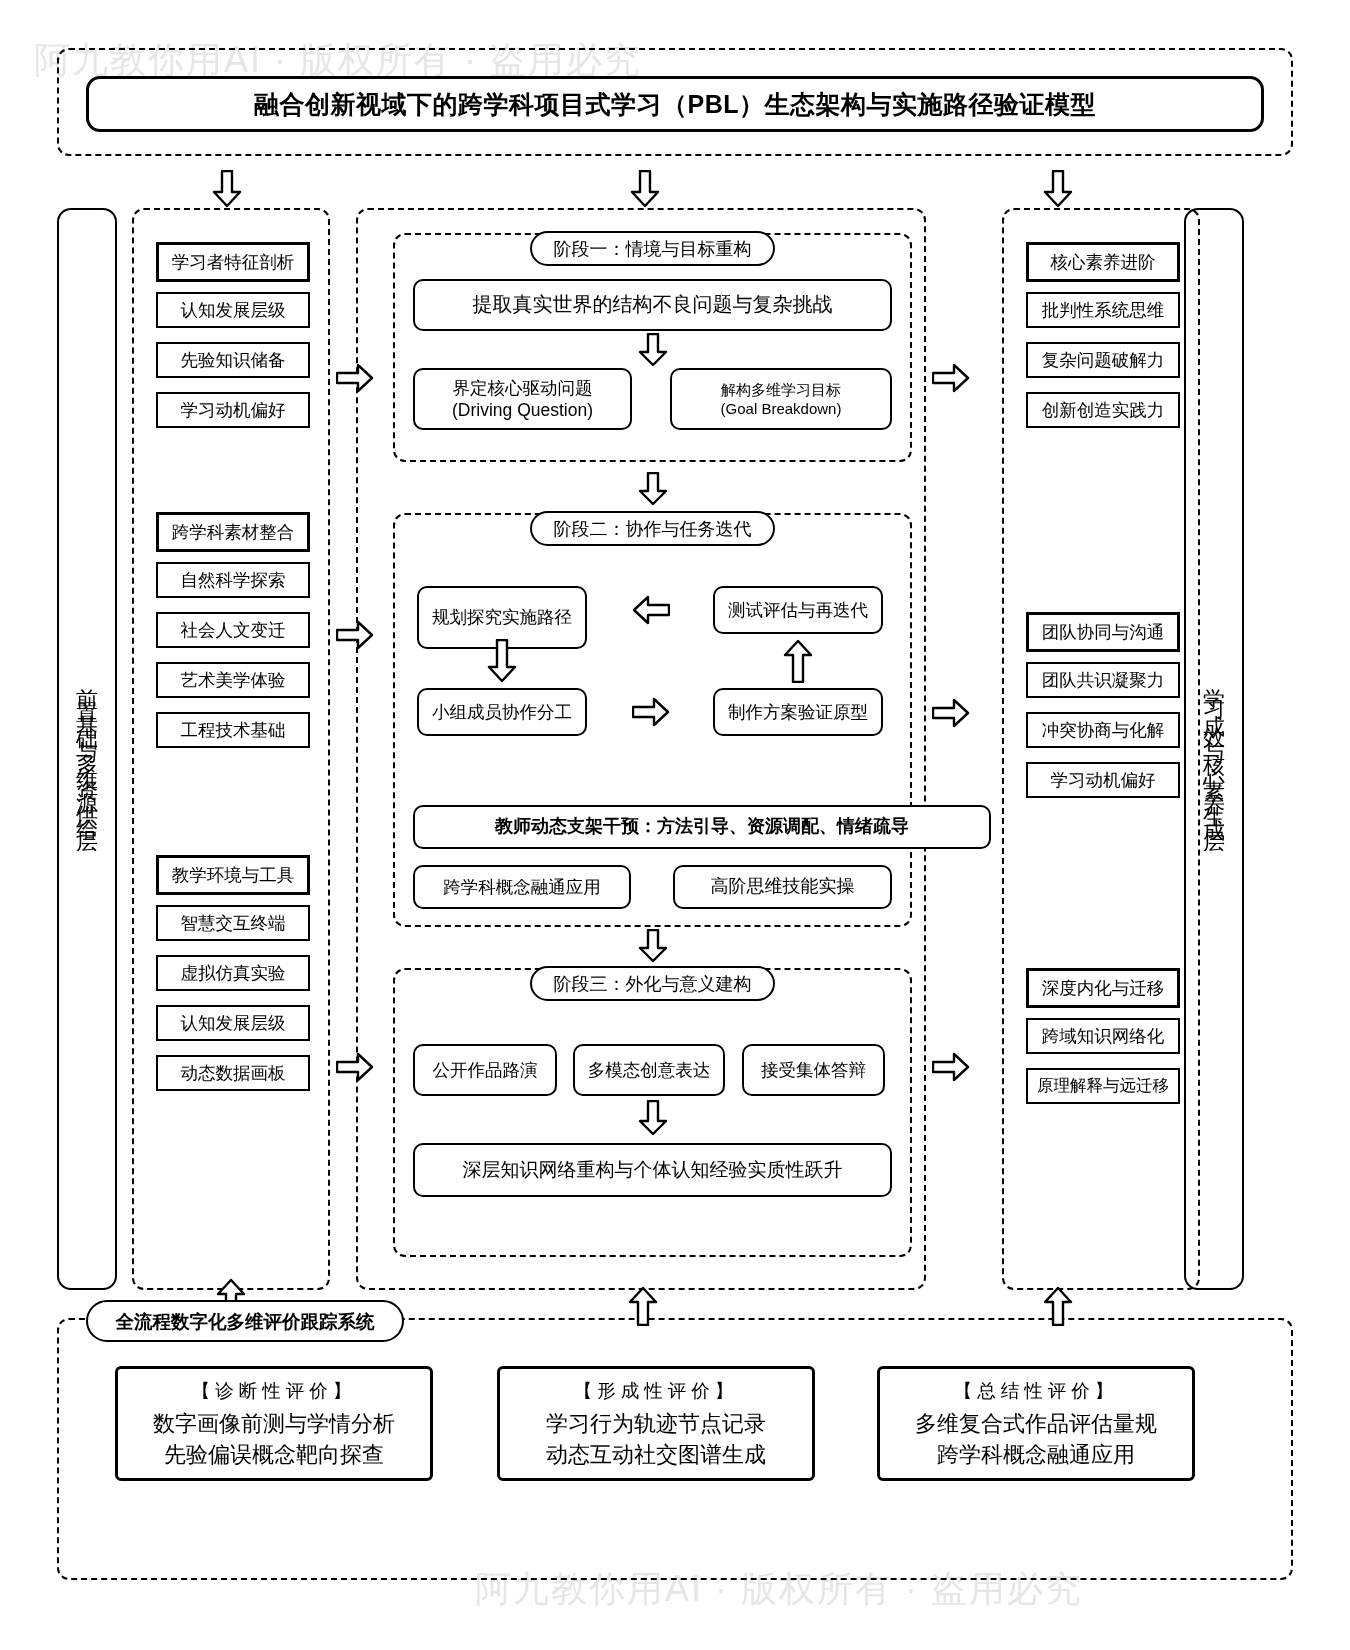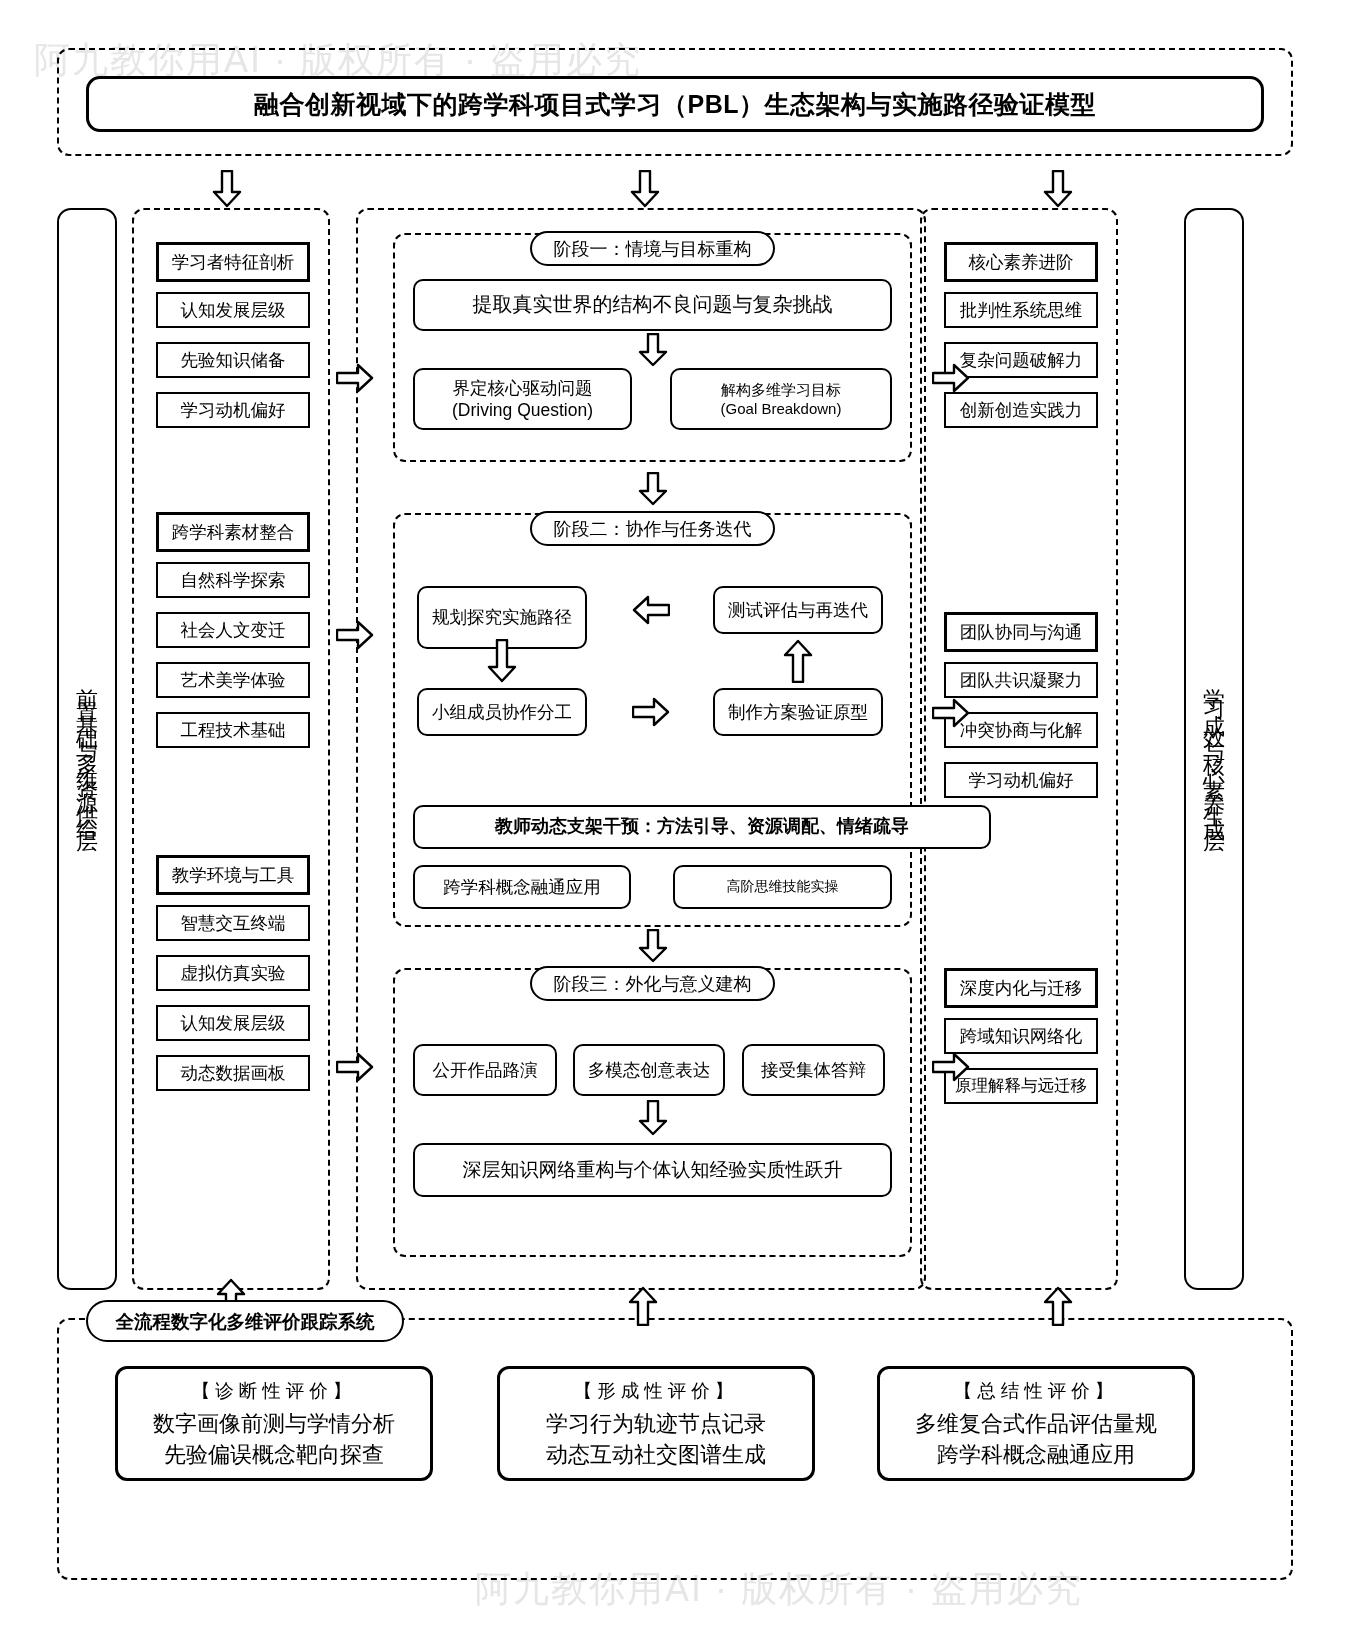--- a/index.html
+++ b/index.html
@@ -82,21 +82,21 @@
     letter-spacing: 13px;
     line-height: 1;
     font-weight: 500;
   }
   #rail-left  { left: 57px;   top: 208px; width: 60px;  height: 1082px; }
   #rail-right { left: 1184px; top: 208px; width: 60px;  height: 1082px; }
 
   
   #col-left   { left: 132px;  top: 208px; width: 198px; height: 1082px; }
   #col-center { left: 356px;  top: 208px; width: 570px; height: 1082px; }
-  #col-right  { left: 920px;  top: 208px; width: 198px; height: 1082px; }
+  #col-right  { left: 1002px;  top: 208px; width: 198px; height: 1082px; }
 
   .lbox {
     position: absolute;
     left: 22px; width: 154px; height: 36px;
     border: 2.4px solid #000;
     background: #fff;
     display: flex; align-items: center; justify-content: center;
     font-size: 17.5px;
   }
   .lbox.hdr { border-width: 3px; height: 40px; }
@@ -120,36 +120,36 @@
   #p1-b { left: 413px; top: 368px; width: 219px; height: 62px; font-size: 17.5px; }
   #p1-c { left: 670px; top: 368px; width: 222px; height: 62px; font-size: 15px; }
 
   
   #p2-a { left: 417px; top: 586px; width: 170px; height: 63px; font-size: 17.5px; }
   #p2-b { left: 713px; top: 586px; width: 170px; height: 48px; font-size: 17.5px; }
   #p2-c { left: 417px; top: 688px; width: 170px; height: 48px; font-size: 17.5px; }
   #p2-d { left: 713px; top: 688px; width: 170px; height: 48px; font-size: 17.5px; }
   #p2-teacher { left: 413px; top: 805px; width: 578px; height: 44px; font-size: 18px; font-weight: bold; }
   #p2-e { left: 413px; top: 865px; width: 218px; height: 44px; font-size: 17.5px; }
-  #p2-f { left: 673px; top: 865px; width: 219px; height: 44px; font-size: 14px; }
+  #p2-f { left: 673px; top: 865px; width: 219px; height: 44px; font-size: 18px; }
 
   
   #p3-a { left: 413px; top: 1044px; width: 144px; height: 52px; font-size: 17.5px; }
   #p3-b { left: 573px; top: 1044px; width: 152px; height: 52px; font-size: 17.5px; }
   #p3-c { left: 742px; top: 1044px; width: 143px; height: 52px; font-size: 17.5px; }
   #p3-d { left: 413px; top: 1143px; width: 479px; height: 54px; font-size: 19px; }
 
   
   #eval-frame { left: 57px; top: 1318px; width: 1236px; height: 262px; }
   #eval-pill  { left: 86px; top: 1300px; width: 318px; height: 42px; font-size: 18.5px; }
   .eval-card {
     position: absolute;
     top: 1366px; width: 318px; height: 115px;
     border: 3px solid #000;
-    border-radius: 12px;
+    border-radius: 6px;
     background: #fff;
     display: flex; flex-direction: column;
     align-items: center; justify-content: center;
     gap: 2px;
   }
   #eval-1 { left: 115px; }
   #eval-2 { left: 497px; }
   #eval-3 { left: 877px; }
   .eval-hd { font-size: 18.5px; letter-spacing: 5px; font-weight: 500; margin-bottom: 4px; }
   .eval-ln { font-size: 22px; line-height: 1.32; }

